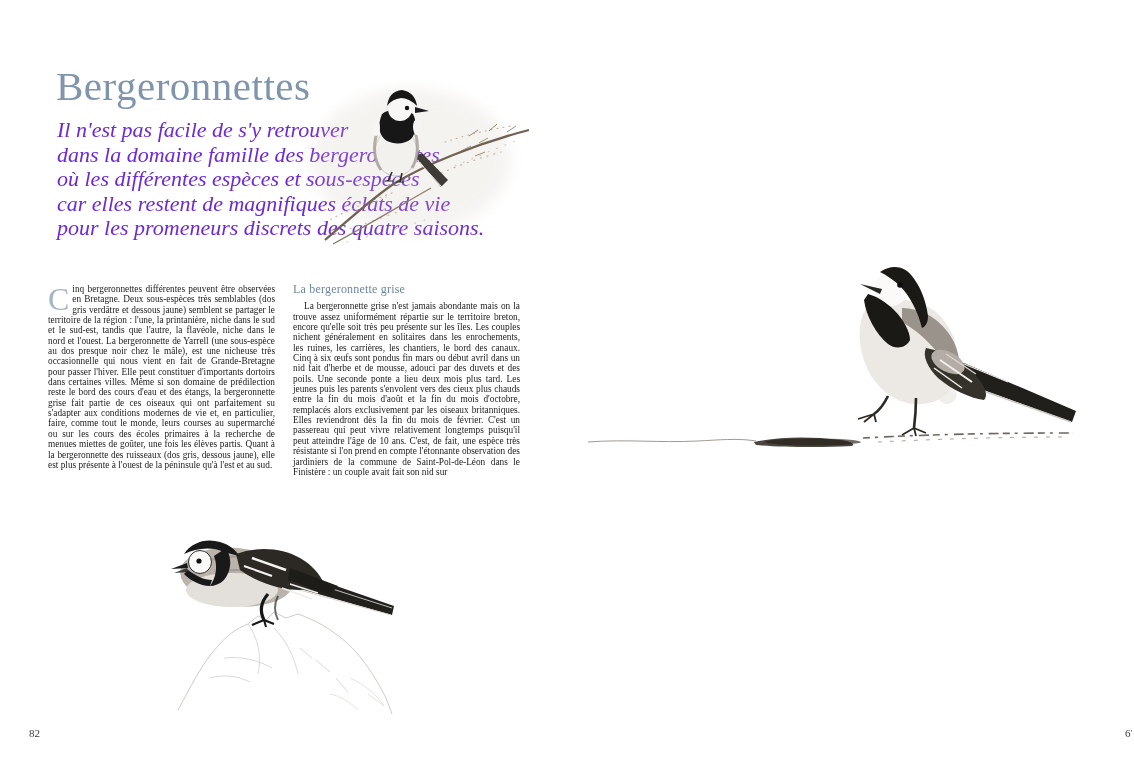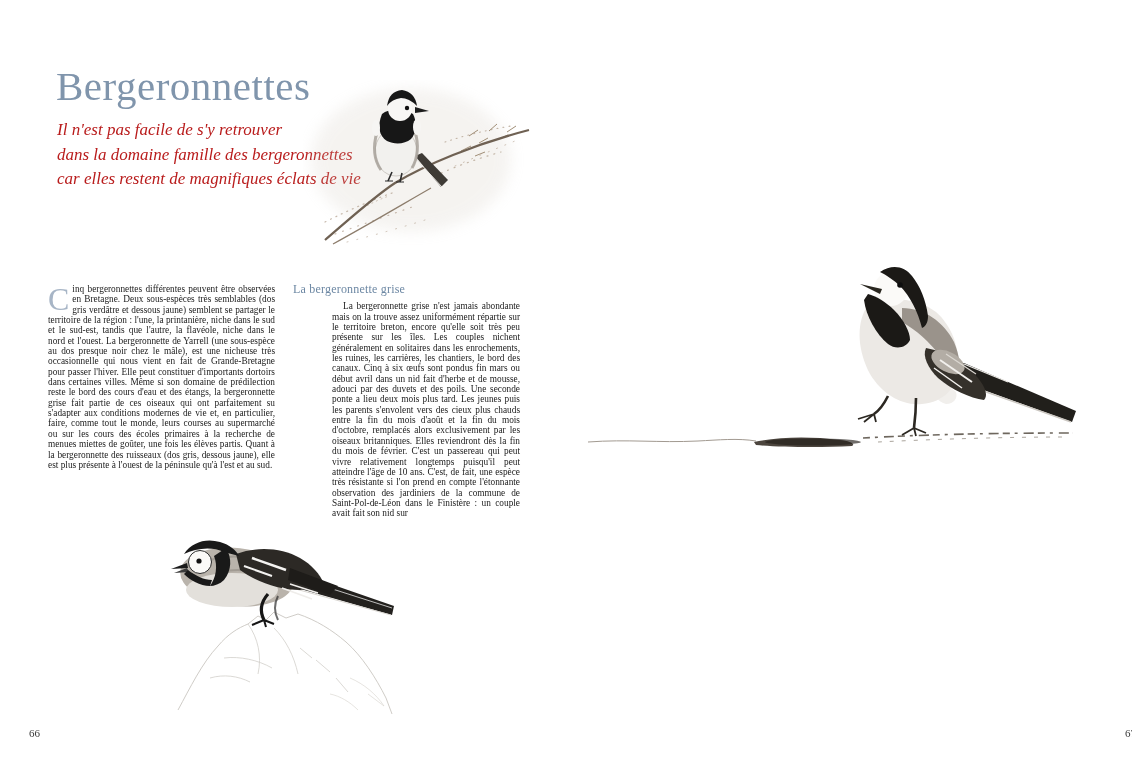--- a/index.html
+++ b/index.html
@@ -18,23 +18,23 @@
     font-size: 41px;
     font-weight: 400;
     letter-spacing: 0.5px;
     color: #8095AC;
     white-space: nowrap;
   }
   .intro {
     position: absolute;
     left: 57px; top: 118px;
     font-style: italic;
-    font-size: 17px;
+    font-size: 22px;
     line-height: 24.5px;
-    color: #b91c1c;
+    color: #6d28d9;
     white-space: nowrap;
   }
   .col {
     position: absolute;
     top: 284px;
     width: 227px;
     font-size: 9.3px;
     line-height: 10.35px;
     color: #1B1B1B;
     text-align: justify;
@@ -51,21 +51,21 @@
     color: #A7B5C6;
   }
   .col-heading {
     font-size: 12px;
     font-weight: 400;
     color: #6C87A3;
     letter-spacing: 0.2px;
     margin-bottom: 7px;
     white-space: nowrap;
   }
-  .col2 p { text-indent: 11px; margin-left: 39px; }
+  .col2 p { text-indent: 11px; }
   .pagenum {
     position: absolute;
     bottom: 34px;
     font-size: 11px;
     color: #3a3a3a;
   }
   .pagenum-left { left: 29px; }
   .pagenum-right { left: 1089px; padding-left: 36px; }
   .illus { position: absolute; }
   .illus-top { left: 303px; top: 80px; }
@@ -75,21 +75,23 @@
 </head>
 <body>
 
 <div class="spread">
 
   <h1 class="page-title">Bergeronnettes</h1>
 
   <div class="intro">
     <div>Il n'est pas facile de s'y retrouver</div>
     <div>dans la domaine famille des bergeronnettes</div>
+    <div>où les différentes espèces et sous-espèces</div>
     <div>car elles restent de magnifiques éclats de vie</div>
+    <div>pour les promeneurs discrets des quatre saisons.</div>
   </div>
 
   <svg class="illus illus-top" width="228" height="168" viewBox="0 0 228 168" aria-hidden="true">
     <defs>
         <filter id="soft1" x="-30%" y="-30%" width="160%" height="160%">
           <feGaussianBlur stdDeviation="7"></feGaussianBlur>
         </filter>
       </defs>
     <ellipse cx="108" cy="80" rx="100" ry="72" fill="#cfc6ba" opacity="0.20" filter="url(#soft1)"></ellipse>
     <g stroke="#b9a897" fill="none" stroke-linecap="round">
@@ -159,21 +161,21 @@
       <circle cx="59" cy="33" r="2.6" fill="#121212"></circle>
       <polygon points="47,35 31,41 48,40" fill="#1a1a1a"></polygon>
       <polygon points="47,40 34,45 49,44" fill="#3a3a3a"></polygon>
       <path d="M 48,42 C 56,48 64,52 72,52 L 70,58 C 60,58 50,52 44,46 Z" fill="#191919"></path>
       <path d="M 138,68 C 134,76 134,84 138,92" stroke="#2e2e2e" stroke-width="2" opacity=".7" fill="none"></path>
       <path d="M 128,66 C 121,74 119,82 124,92" stroke="#161616" stroke-width="3.2" fill="none"></path>
       <path d="M 124,92 L 112,97 M 124,92 L 126,99 M 124,92 L 134,96" stroke="#161616" stroke-width="2" fill="none"></path>
     </g>
   </svg>
 
-  <div class="pagenum pagenum-left">66</div>
+  <div class="pagenum pagenum-left">82</div>
 
   <svg class="illus illus-right" width="525" height="195" viewBox="0 0 525 195" aria-hidden="true">
     <path d="M 30,186 C 70,183 100,187 140,185 C 160,184 180,182 198,185" stroke="#a29a91" stroke-width="1" fill="none"></path>
     <path d="M 196,186 C 220,181 250,180 282,184 C 292,185 298,188 294,190 C 260,192 220,191 198,189 Z" fill="#393129" opacity=".9"></path>
     <ellipse cx="255" cy="186" rx="48" ry="3.5" fill="#231f1a" opacity=".65"></ellipse>
     <path d="M 305,182 C 360,179 420,177 515,177" stroke="#6e675e" stroke-width="1.6" stroke-dasharray="7 5 3 6 10 4" fill="none"></path>
     <path d="M 320,186 C 380,183 450,181 505,181" stroke="#958d83" stroke-width="1" stroke-dasharray="4 8" opacity=".8" fill="none"></path>
     <g>
       <polygon points="396,112 406,107 518,155 514,166 398,124" fill="#211f1b"></polygon>
       <path d="M 513,166 L 400,126" stroke="#cbc7c1" stroke-width="1.5" fill="none"></path>

